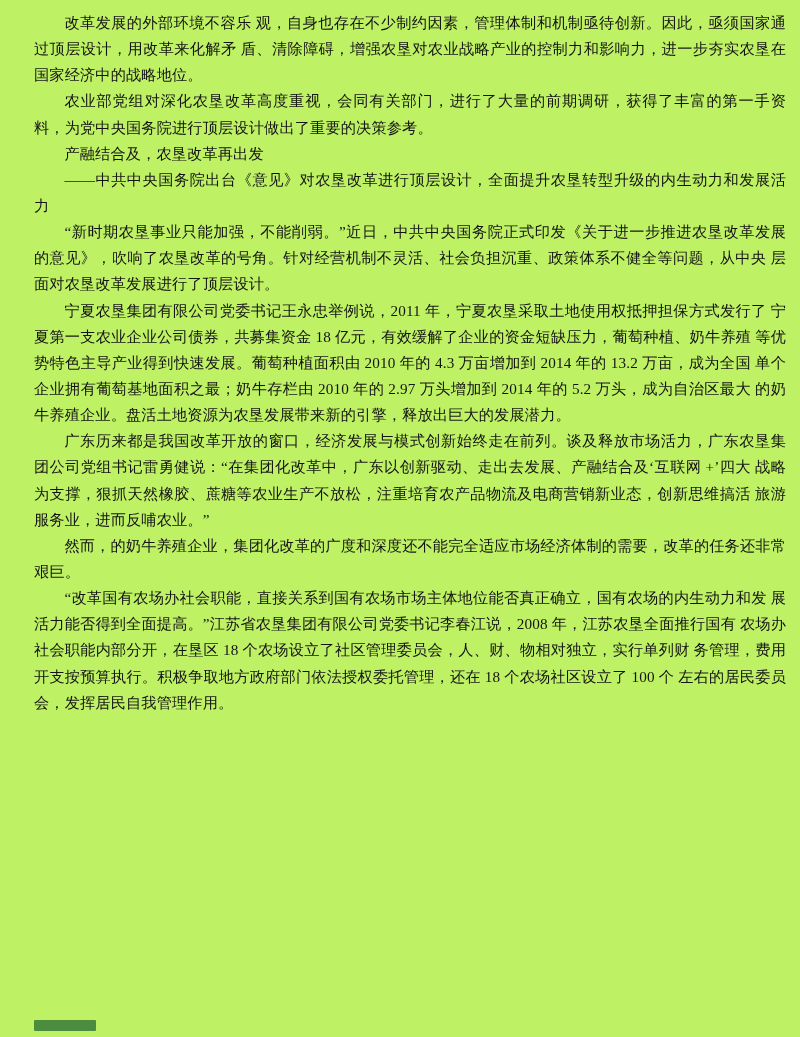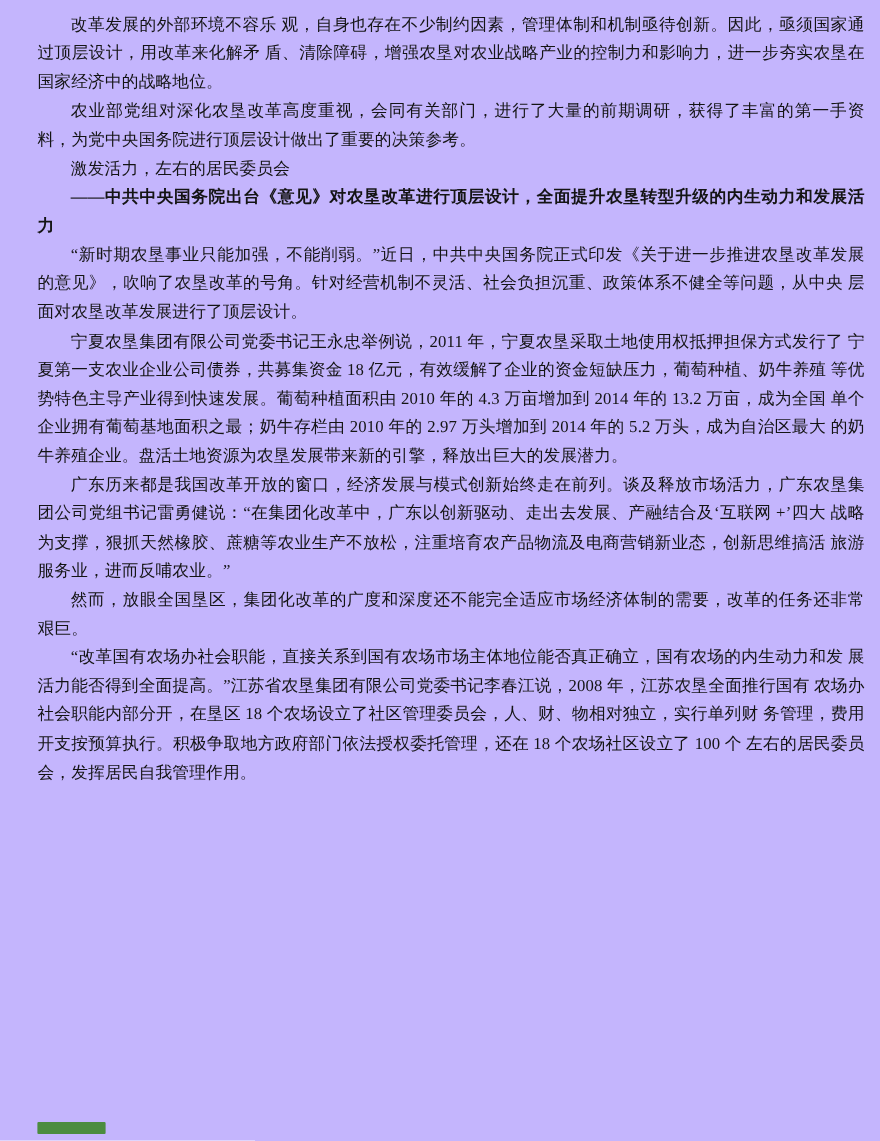--- a/index.html
+++ b/index.html
@@ -13,58 +13,57 @@
     font-family: "Liberation Serif", "DejaVu Serif", serif;
     color: #1a1a1a;
     overflow: hidden;
   }
   .page {
     position: relative;
     width: 800px;
     height: 1037px;
     box-sizing: border-box;
     padding: 10px 14px 0 34px;
-    background: #c4b5fd;
+    background: #bef264;
   }
   .doc-body {
     font-size: 15.2px;
     line-height: 1.72;
     text-align: justify;
     text-justify: inter-ideograph;
     color: #141414;
     letter-spacing: 0.15px;
   }
   .para {
     margin: 0;
     text-indent: 2em;
     text-align: justify;
   }
   .para.dash-lead {
     text-indent: 2em;
-    font-weight: bold;
   }
   .footer-bar {
     position: absolute;
     left: 34px;
     bottom: 6px;
     width: 62px;
     height: 11px;
     background: #4c8c3f;
     border-radius: 1px;
   }
 </style>
 </head>
 <body>
 
 <div class="page">
   <div class="doc-body">
     <p class="para">改革发展的外部环境不容乐 观，自身也存在不少制约因素，管理体制和机制亟待创新。因此，亟须国家通过顶层设计，用改革来化解矛 盾、清除障碍，增强农垦对农业战略产业的控制力和影响力，进一步夯实农垦在国家经济中的战略地位。</p>
     <p class="para">农业部党组对深化农垦改革高度重视，会同有关部门，进行了大量的前期调研，获得了丰富的第一手资 料，为党中央国务院进行顶层设计做出了重要的决策参考。</p>
-    <p class="para">激发活力，左右的居民委员会</p>
+    <p class="para">产融结合及，农垦改革再出发</p>
     <p class="para dash-lead">——中共中央国务院出台《意见》对农垦改革进行顶层设计，全面提升农垦转型升级的内生动力和发展活 力</p>
     <p class="para">“新时期农垦事业只能加强，不能削弱。”近日，中共中央国务院正式印发《关于进一步推进农垦改革发展 的意见》，吹响了农垦改革的号角。针对经营机制不灵活、社会负担沉重、政策体系不健全等问题，从中央 层面对农垦改革发展进行了顶层设计。</p>
     <p class="para">宁夏农垦集团有限公司党委书记王永忠举例说，2011 年，宁夏农垦采取土地使用权抵押担保方式发行了 宁夏第一支农业企业公司债券，共募集资金 18 亿元，有效缓解了企业的资金短缺压力，葡萄种植、奶牛养殖 等优势特色主导产业得到快速发展。葡萄种植面积由 2010 年的 4.3 万亩增加到 2014 年的 13.2 万亩，成为全国 单个企业拥有葡萄基地面积之最；奶牛存栏由 2010 年的 2.97 万头增加到 2014 年的 5.2 万头，成为自治区最大 的奶牛养殖企业。盘活土地资源为农垦发展带来新的引擎，释放出巨大的发展潜力。</p>
     <p class="para">广东历来都是我国改革开放的窗口，经济发展与模式创新始终走在前列。谈及释放市场活力，广东农垦集 团公司党组书记雷勇健说：“在集团化改革中，广东以创新驱动、走出去发展、产融结合及‘互联网 +’四大 战略为支撑，狠抓天然橡胶、蔗糖等农业生产不放松，注重培育农产品物流及电商营销新业态，创新思维搞活 旅游服务业，进而反哺农业。”</p>
-    <p class="para">然而，放眼全国垦区，集团化改革的广度和深度还不能完全适应市场经济体制的需要，改革的任务还非常 艰巨。</p>
+    <p class="para">然而，的奶牛养殖企业，集团化改革的广度和深度还不能完全适应市场经济体制的需要，改革的任务还非常 艰巨。</p>
     <p class="para">“改革国有农场办社会职能，直接关系到国有农场市场主体地位能否真正确立，国有农场的内生动力和发 展活力能否得到全面提高。”江苏省农垦集团有限公司党委书记李春江说，2008 年，江苏农垦全面推行国有 农场办社会职能内部分开，在垦区 18 个农场设立了社区管理委员会，人、财、物相对独立，实行单列财 务管理，费用开支按预算执行。积极争取地方政府部门依法授权委托管理，还在 18 个农场社区设立了 100 个 左右的居民委员会，发挥居民自我管理作用。</p>
   </div>
   <div class="footer-bar" style="background: rgb(76, 140, 63);"></div>
 </div>
 
 </body></html>

